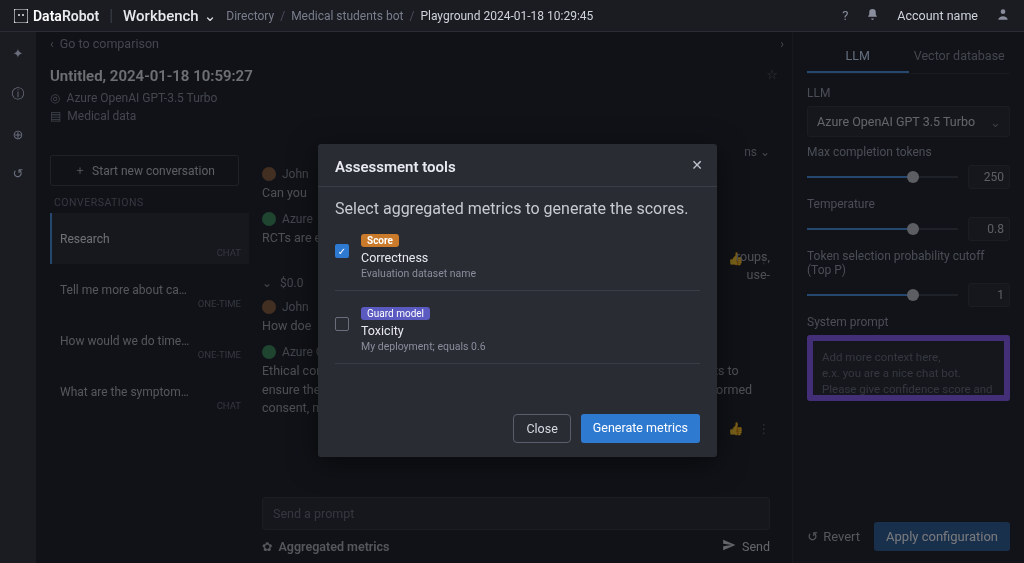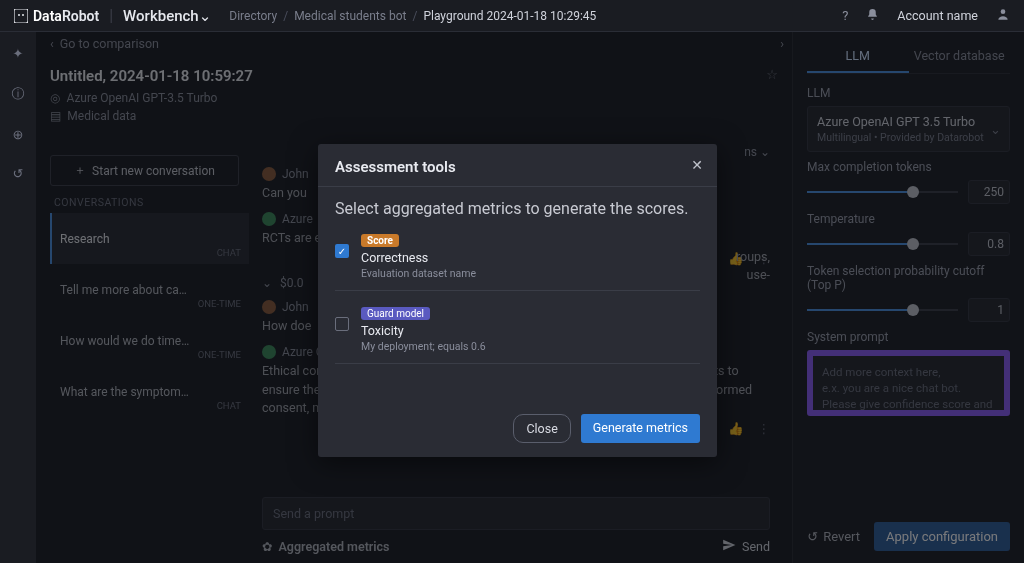--- a/index.html
+++ b/index.html
@@ -19,22 +19,22 @@
   height: 32px;
   display: flex;
   align-items: center;
   padding: 0 14px;
   border-bottom: 1px solid #2a2d36;
   background: #1a1c22;
 }
 .logo { display: flex; align-items: center; gap: 5px; font-weight: 600; color: #e6e8ee; font-size: 14px; }
 .logo .accent { color: #fff; }
 .topbar .divider { color: #3a3d47; margin: 0 10px; font-size: 16px; }
-.workbench { color: #e6e8ee; font-weight: 500; font-size: 15px; display: flex; align-items: center; }
-.breadcrumb { margin-left: 18px; color: #7a7e8c; font-size: 12px; display: flex; align-items: center; gap: 6px; }
+.workbench { color: #e6e8ee; font-weight: 500; font-size: 15px; display: flex; align-items: center; gap: 5px; }
+.breadcrumb { margin-left: 10px; color: #7a7e8c; font-size: 12px; display: flex; align-items: center; gap: 6px; }
 .breadcrumb .sep { color: #4a4e5c; }
 .topbar-right { margin-left: auto; display: flex; align-items: center; gap: 18px; color: #8a8e9c; }
 .topbar-right .acct { color: #d0d3dc; font-size: 12.5px; }
 
 
 .leftrail {
   position: absolute;
   left: 0; top: 32px; bottom: 0;
   width: 36px;
   display: flex;
@@ -158,21 +158,21 @@
 .chk { width: 14px; height: 14px; border-radius: 2px; display: flex; align-items: center; justify-content: center; margin-top: 12px; flex-shrink: 0; }
 .chk.on { background: #2f7ad1; }
 .chk.off { border: 1px solid #6a6e7c; }
 .chk.on::after { content: "✓"; color: #fff; font-size: 10px; }
 .badge { display: inline-block; font-size: 10px; padding: 1px 6px; border-radius: 3px; margin-bottom: 3px; }
 .badge.score { background: #c97a2a; color: #fff; font-weight: bold; }
 .badge.guard { background: #5a5ac0; color: #fff; }
 .metric-name { font-size: 12.5px; color: #e8eaf0; }
 .metric-sub { font-size: 10.5px; color: #8a8e9c; margin-top: 2px; }
 .modal-btns { display: flex; justify-content: flex-end; gap: 10px; margin-top: 50px; }
-.btn-close { border: 1px solid #5a5e6c; padding: 6px 12px; border-radius: 10px; color: #d8dae2; font-size: 12.5px; }
+.btn-close { border: 1px solid #5a5e6c; padding: 6px 12px; border-radius: 4px; color: #d8dae2; font-size: 12.5px; }
 .btn-gen { background: #2f7ad1; color: #fff; padding: 6px 12px; border-radius: 3px; font-size: 12.5px; }
 
 .icon { display: inline-block; }
 </style>
 </head>
 <body>
 
 <div class="topbar">
   <div class="logo">
     <svg width="14" height="14" viewBox="0 0 14 14">
@@ -339,21 +339,20 @@
   </div>
 
   <div class="right-col">
     <div class="tabs">
       <div class="tab active">LLM</div>
       <div class="tab">Vector database</div>
     </div>
     <div class="rlabel">LLM</div>
     <div class="select-like">
       <span class="main-l">Azure OpenAI GPT 3.5 Turbo</span>
-      <span class="sub-l">Multilingual • Provided by Datarobot</span>
       <span class="chev icon">⌄</span>
     </div>
 
     <div class="rlabel">Max completion tokens</div>
     <div class="slider-row">
       <div class="slider">
         <div class="track"></div>
           <div class="fill" style="width:70%"></div>
           <div class="thumb" style="left:70%"></div>
       </div>

